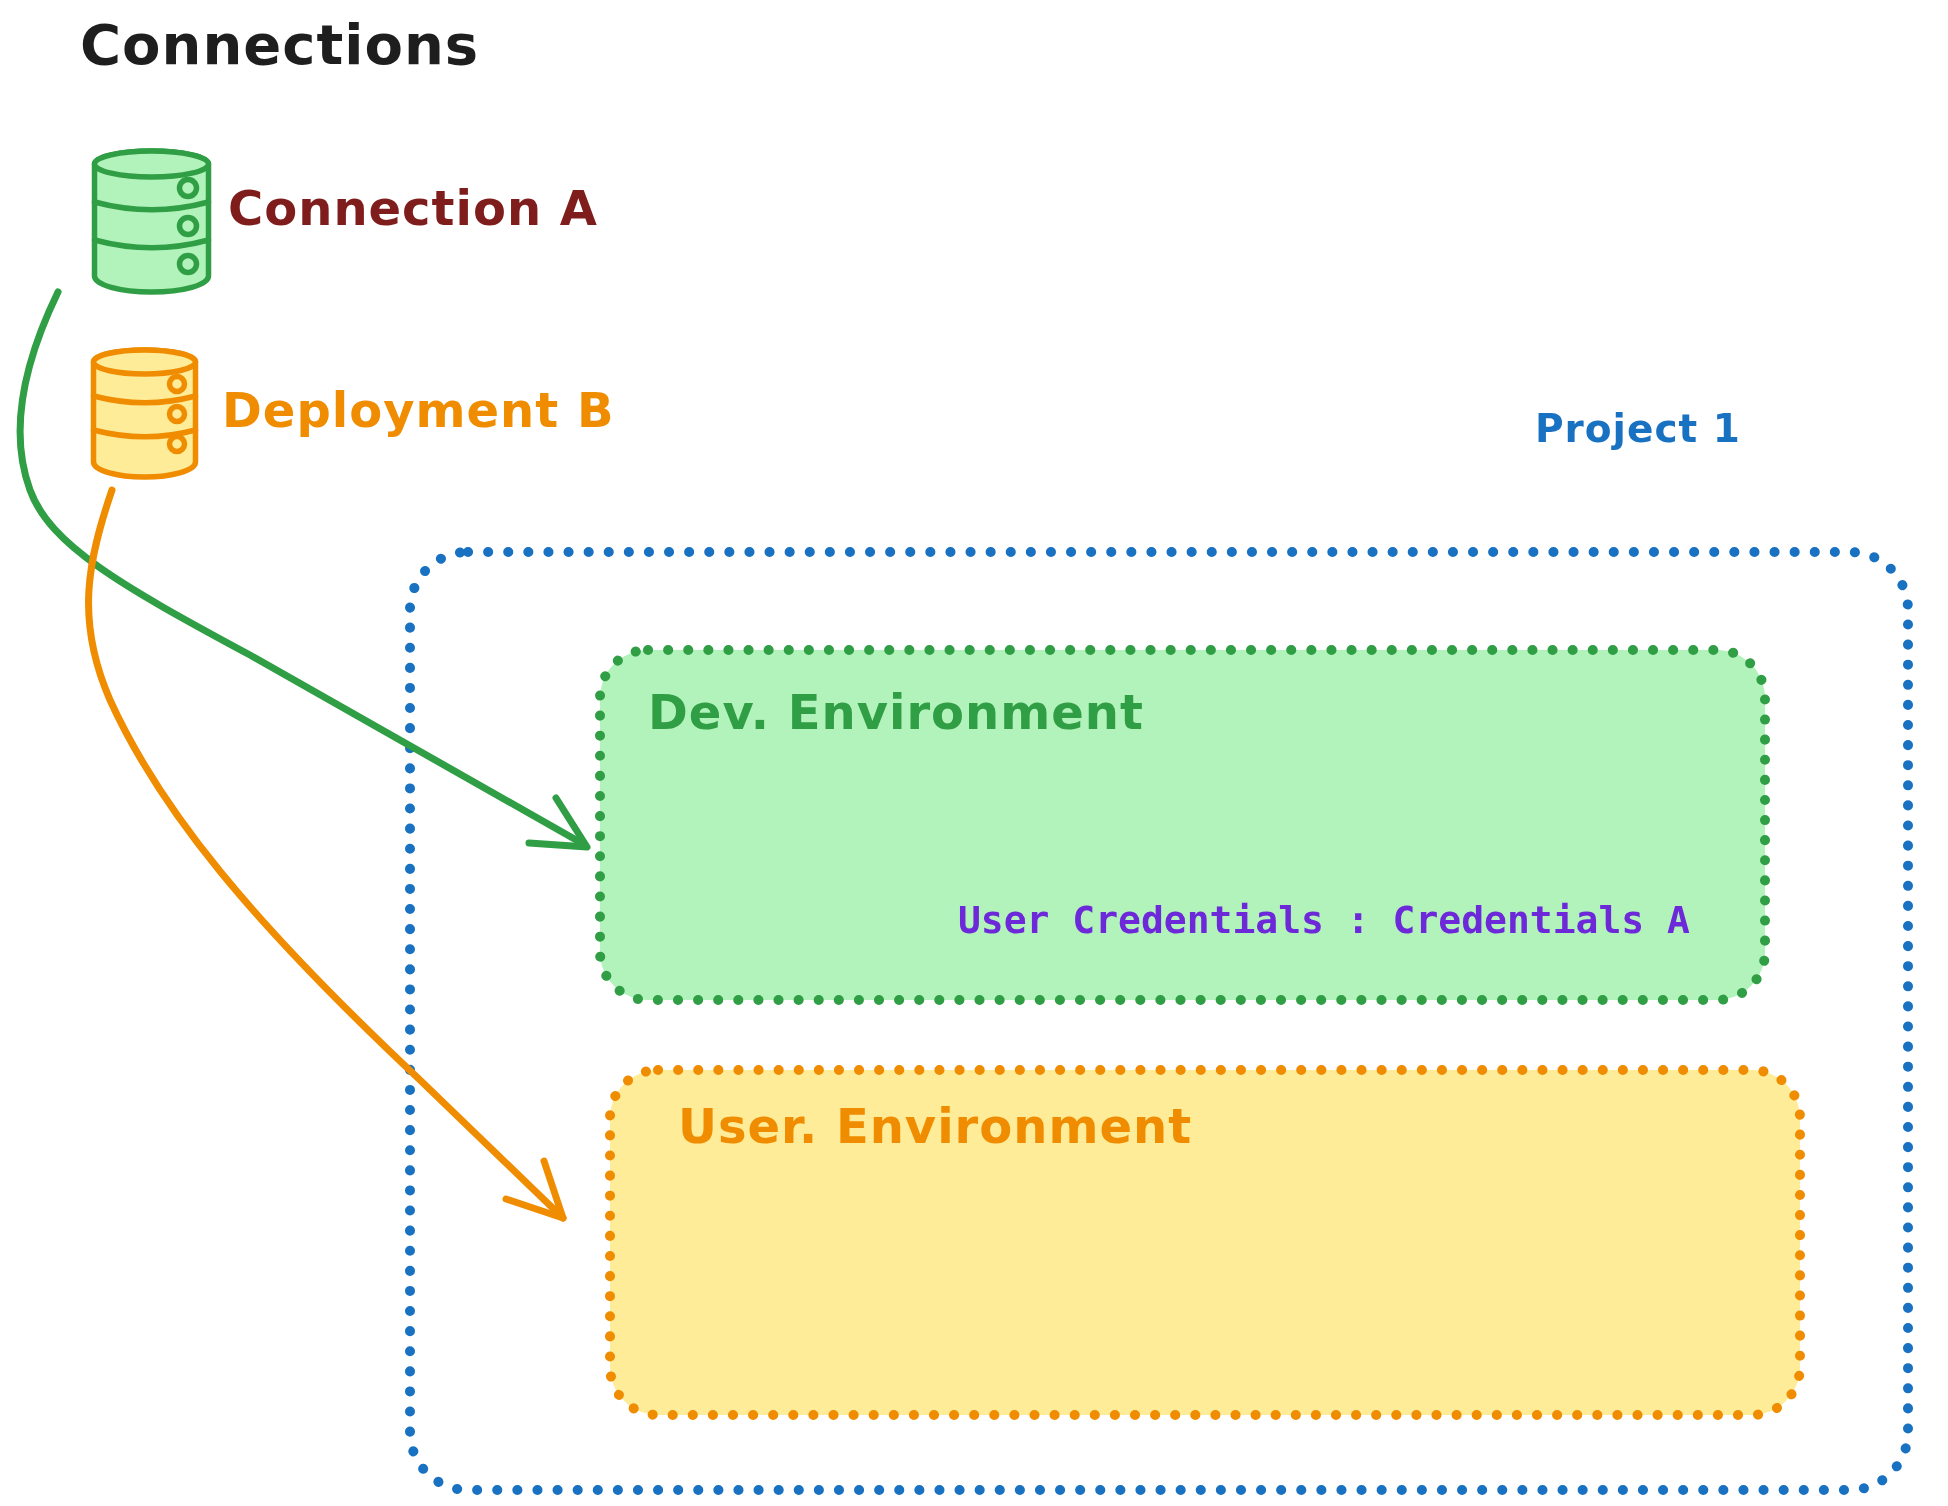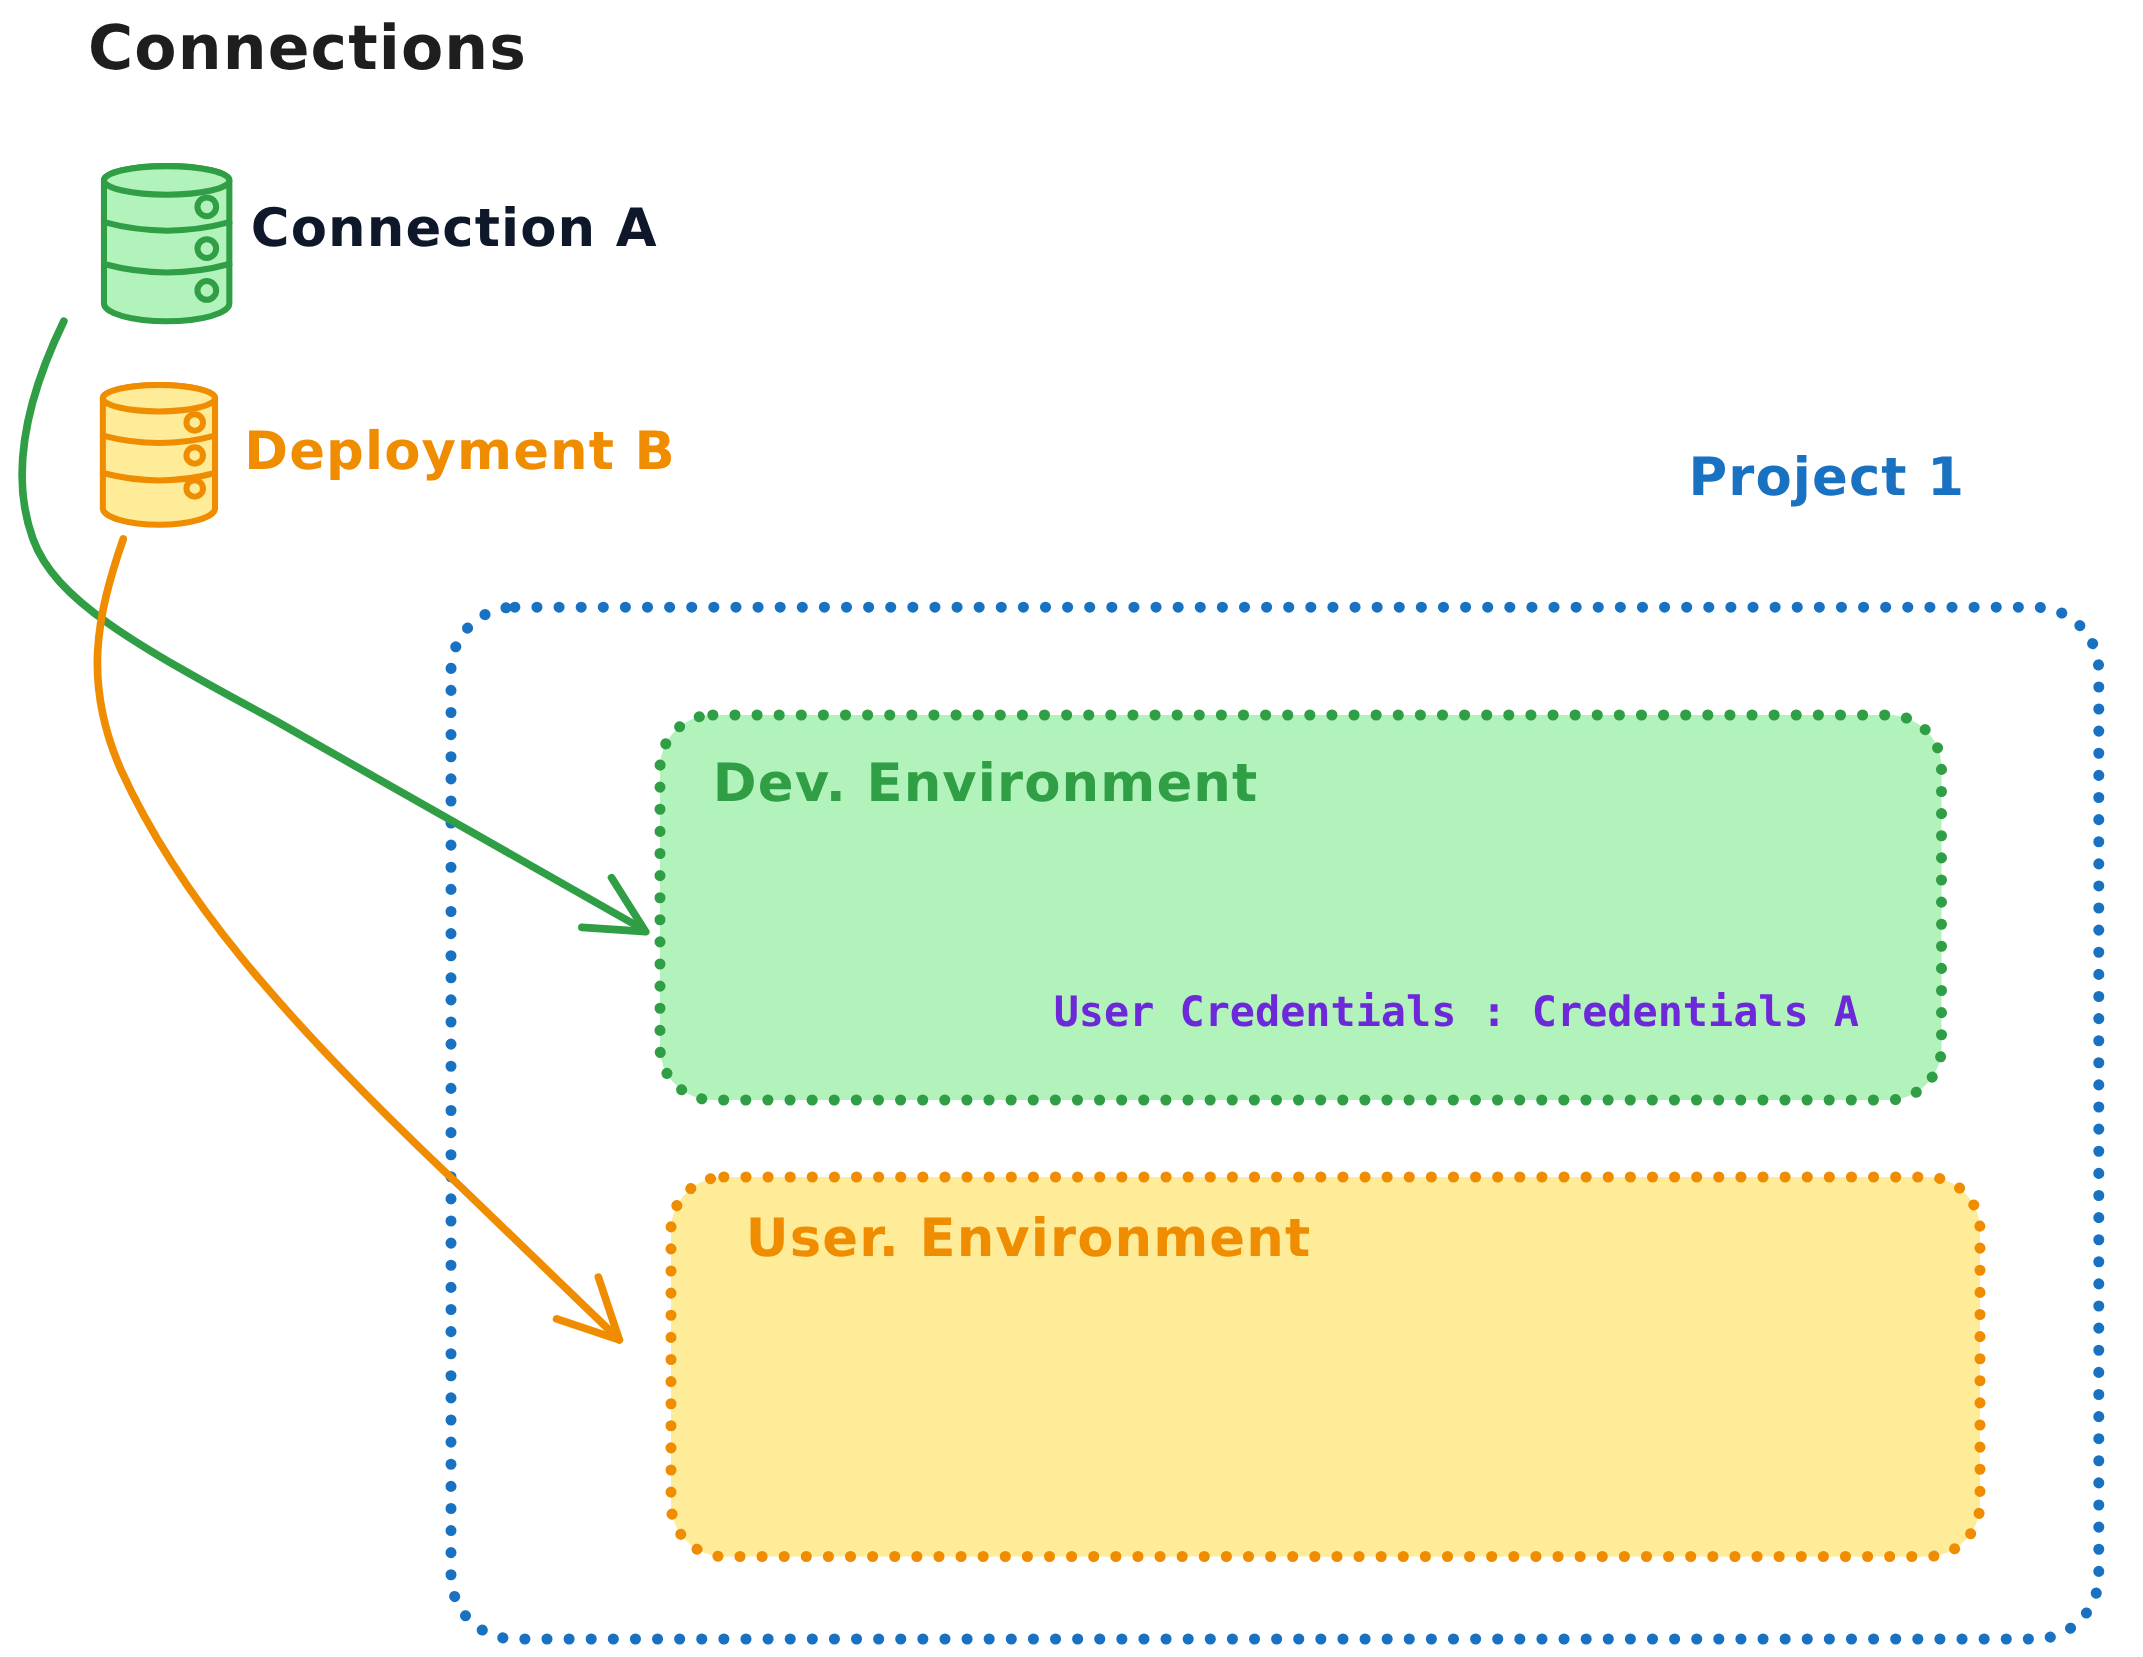--- a/index.html
+++ b/index.html
@@ -17,23 +17,23 @@
     width: 1948px; height: 1506px;
   }
   .txt {
     position: absolute;
     white-space: nowrap;
     line-height: 1.1;
     font-weight: 600;
     letter-spacing: 1px;
   }
   .t-connections { left: 80px;  top: 14px;   font-size: 56px; color: #1e1e1e; }
-  .t-conn-a      { left: 228px; top: 182px;  font-size: 48px; color: #0f172a; }
+  .t-conn-a      { left: 228px; top: 182px;  font-size: 48px; color: #7f1d1d; }
   .t-conn-b      { left: 222px; top: 384px;  font-size: 48px; color: #f08c00; }
-  .t-project     { left: 1535px; top: 408px; font-size: 48px; color: #1971c2; }
+  .t-project     { left: 1535px; top: 408px; font-size: 39px; color: #1971c2; }
   .t-env-dev     { left: 648px; top: 686px;  font-size: 48px; color: #2f9e44; text-align: center; }
   .t-env-prod    { left: 678px; top: 1100px; font-size: 48px; color: #f08c00; }
   .t-cred {
     font-family: "DejaVu Sans Mono", monospace;
     font-size: 38px;
     font-weight: 700;
     letter-spacing: 0;
   }
   .t-cred-dev  { right: 258px; top: 900px;  color: #6d28d9; }
   .t-cred-prod { right: 208px; top: 1320px; color: #f08c00; }

